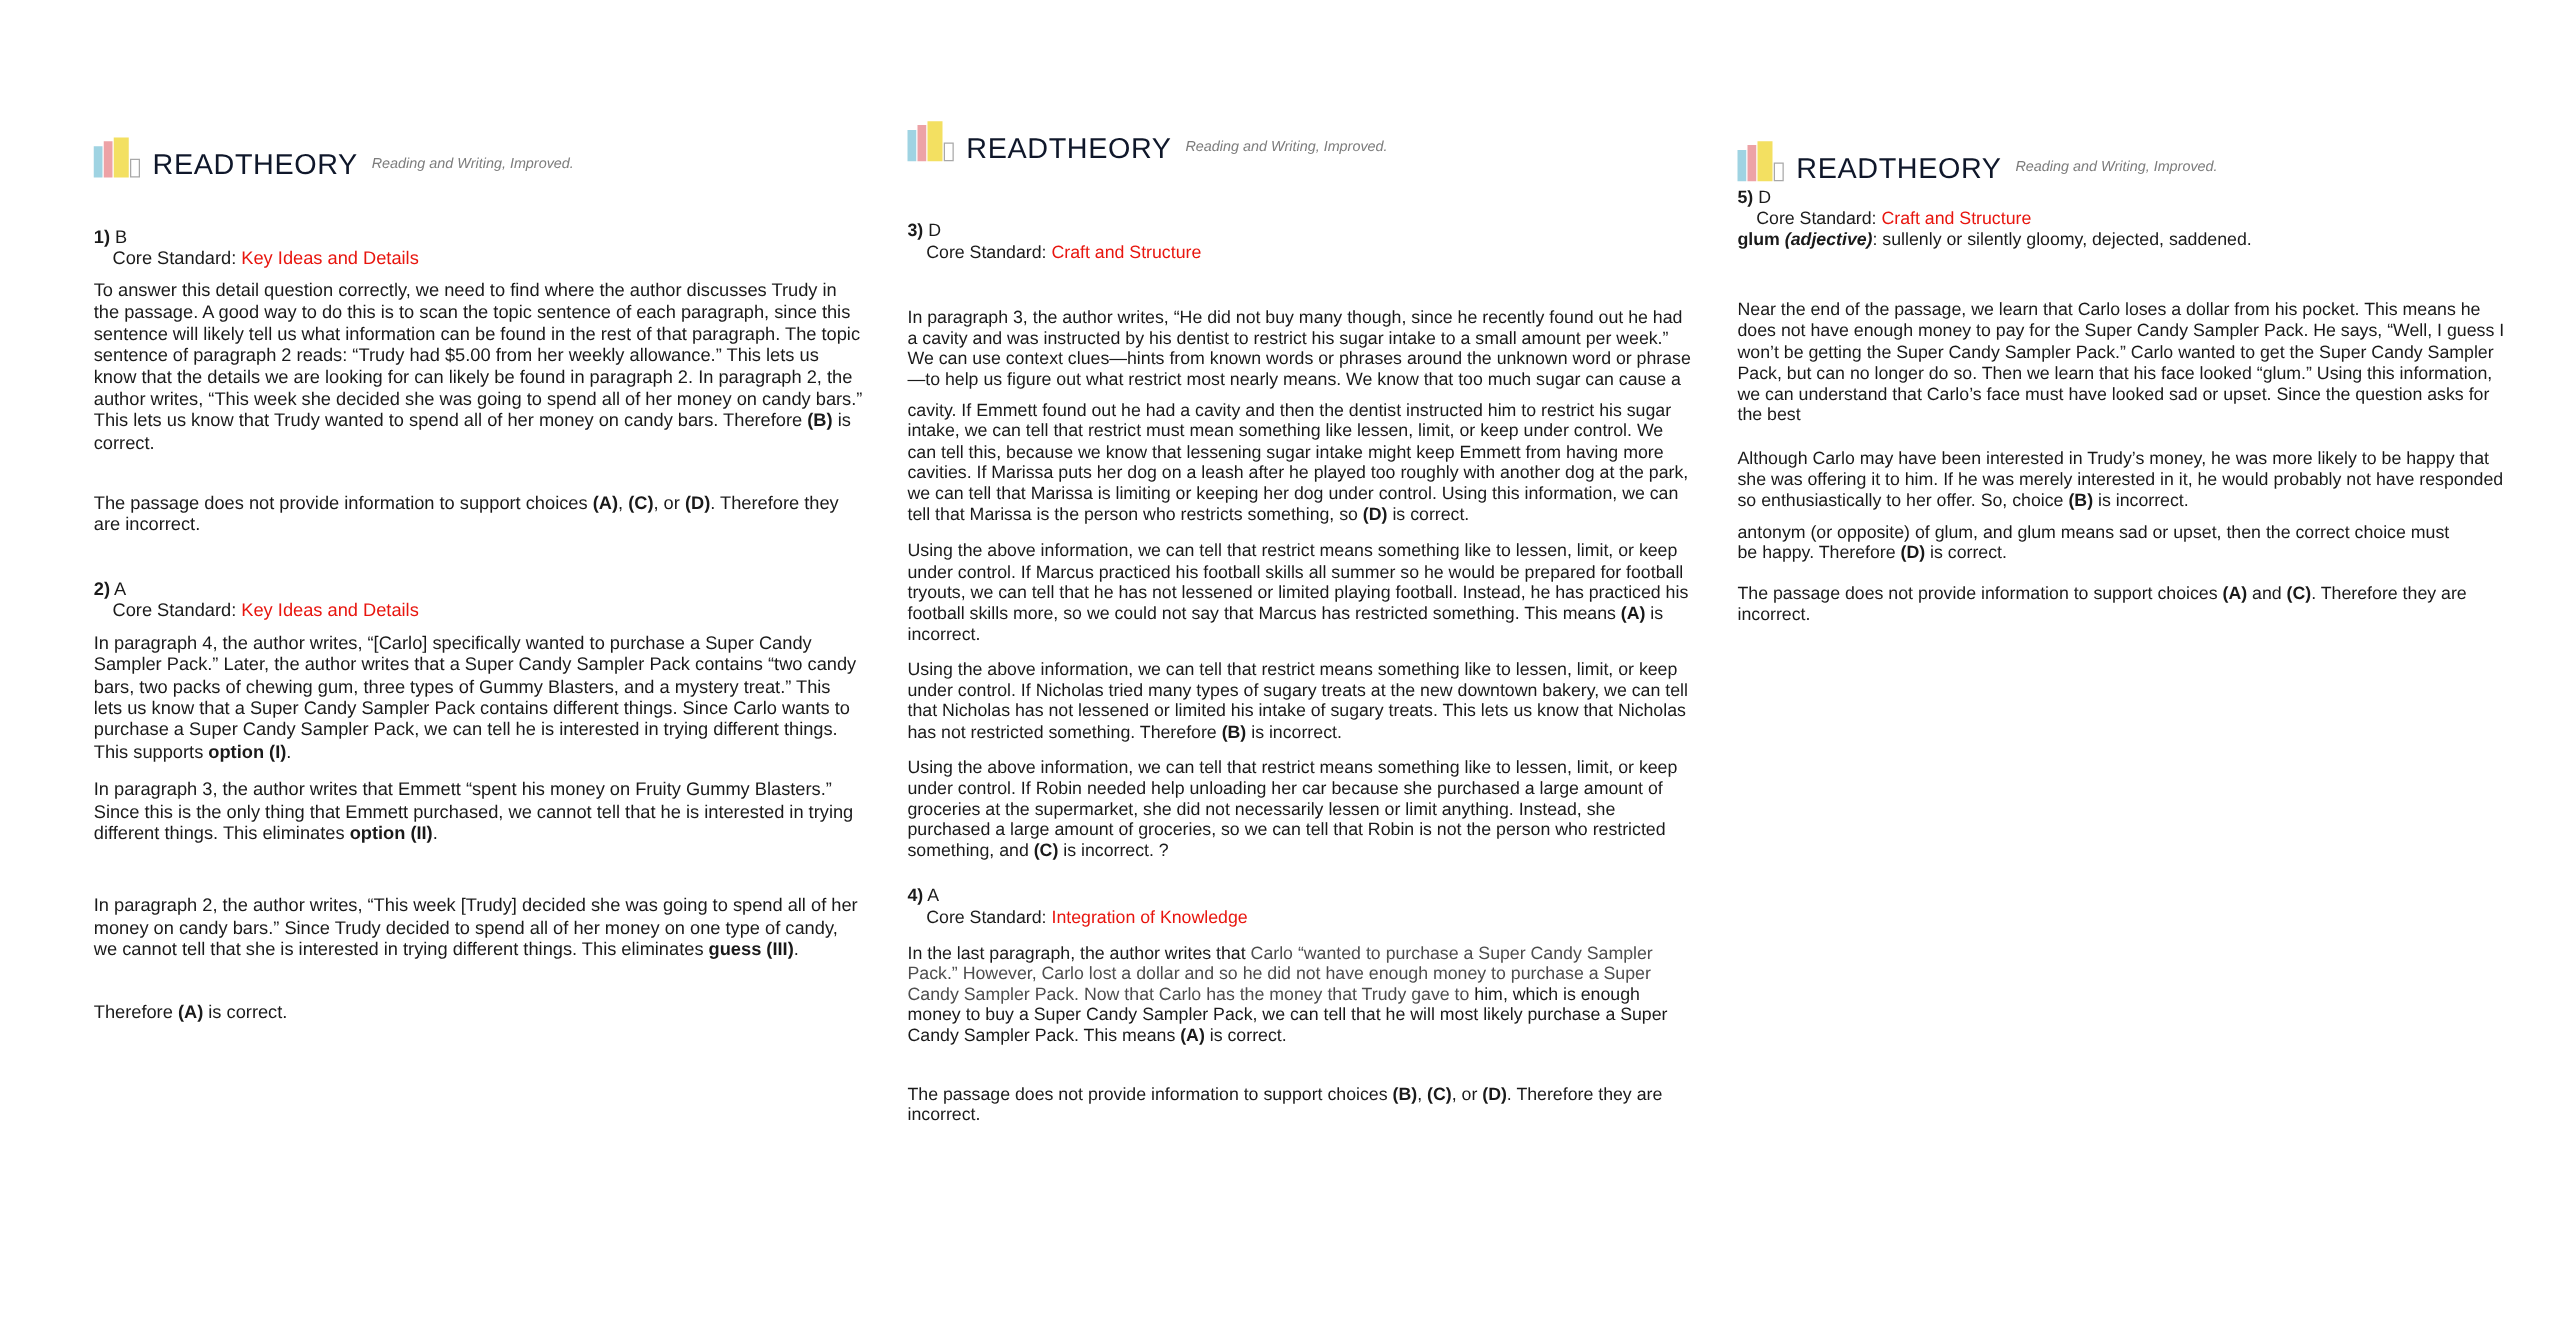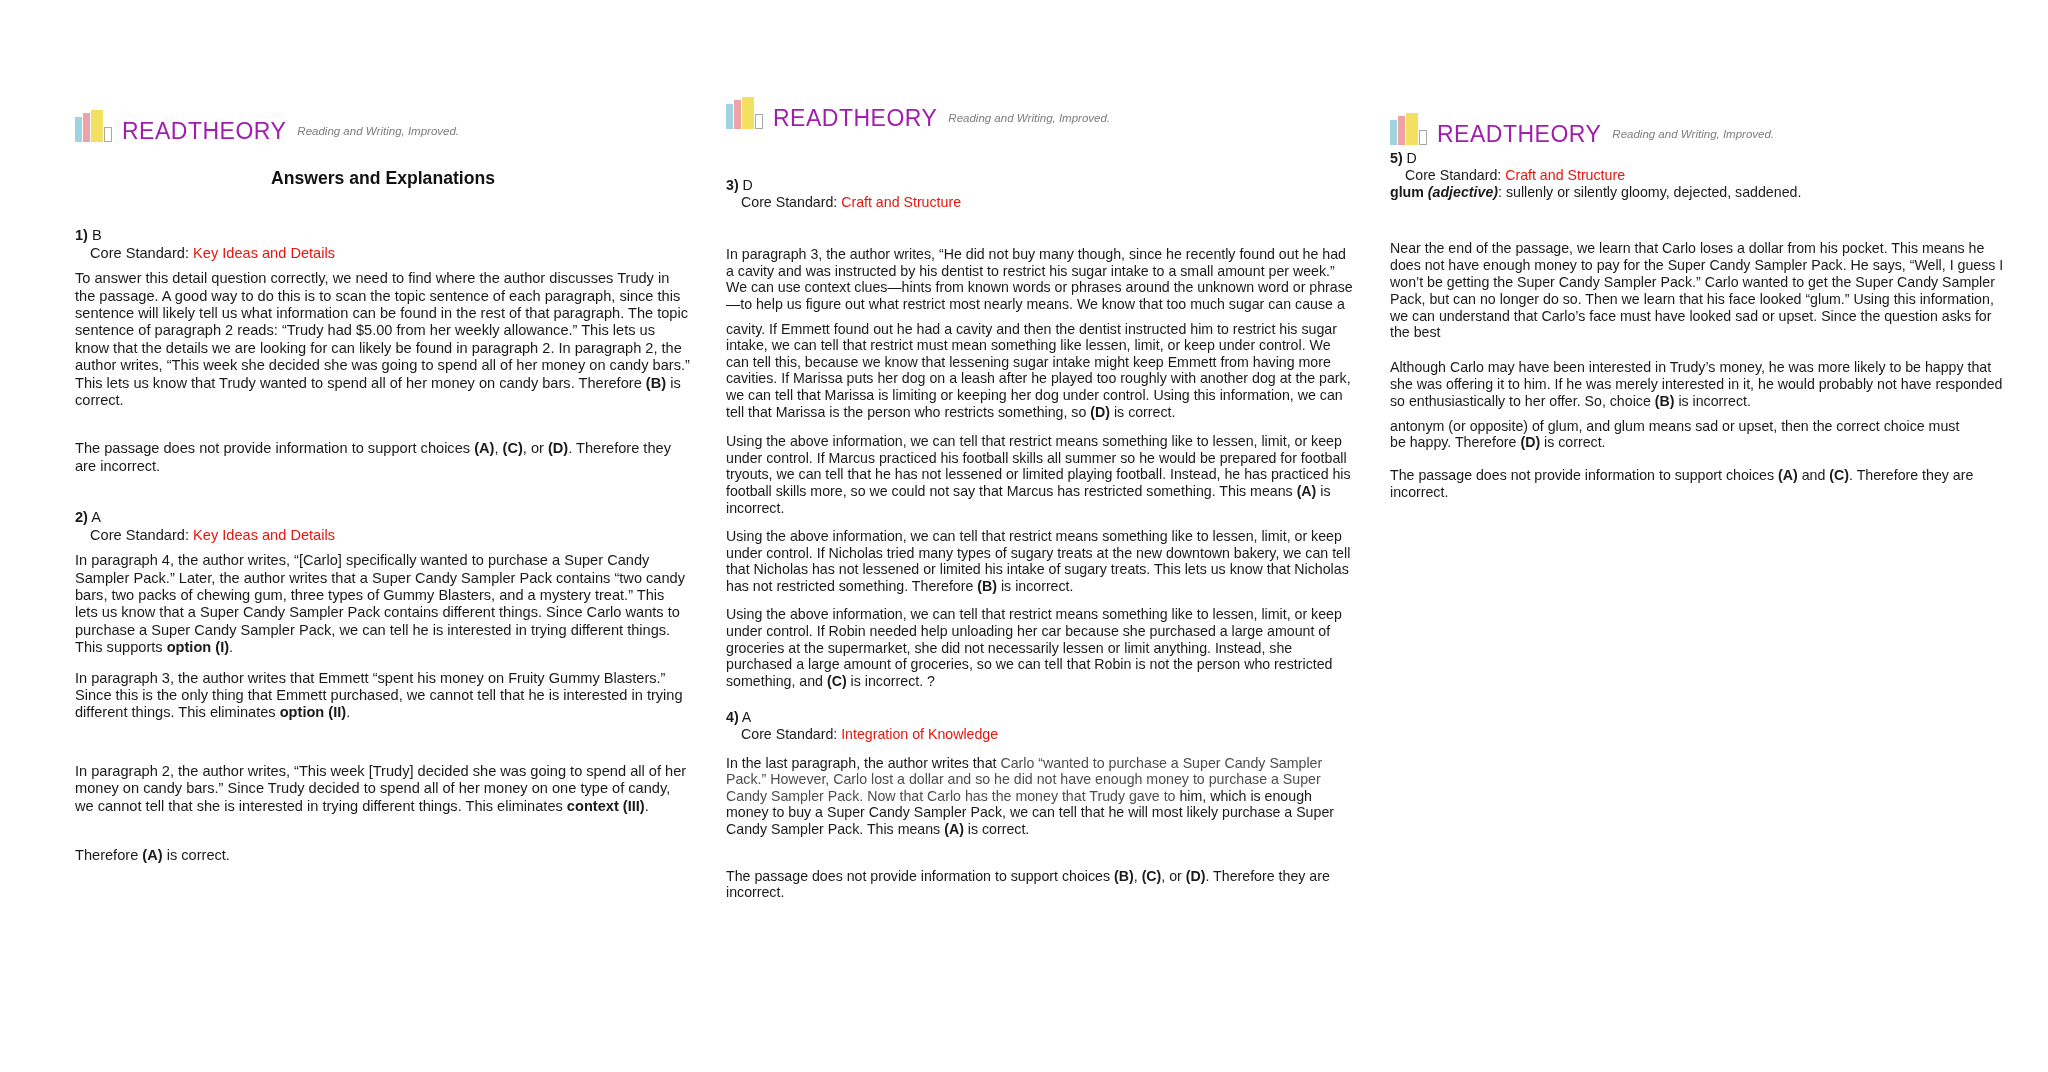--- a/index.html
+++ b/index.html
@@ -11,21 +11,21 @@
   #page3{left:1390px;top:108px;width:622px;font-size:14.2px;line-height:16.8px;}
   .para{margin:0;}
   
   .logo{display:flex;align-items:flex-end;height:37px;}
   .bars{display:inline-flex;align-items:flex-end;margin-right:9px;}
   .bars i{display:block;margin-right:1px;}
   .b1{width:7px;height:25px;background:#9fd3e2;}
   .b2{width:7px;height:29px;background:#eda2a6;}
   .b3{width:12px;height:32px;background:#f3e061;}
   .b4{width:6px;height:13px;background:#ffffff;border:1px solid #a8a8a8;}
-  .wordmark{font-size:23px;color:#a21caf;letter-spacing:.5px;line-height:1;position:relative;top:1px;}
+  .wordmark{font-size:23px;color:#0f172a;letter-spacing:.5px;line-height:1;position:relative;top:1px;}
   .tagline{font-style:italic;font-size:11.5px;color:#7c7c7c;margin-left:11px;position:relative;top:-2px;}
   .doc-title{font-size:17.6px;font-weight:bold;text-align:center;margin:28px 0 0 0;color:#111;}
   .qline .qnum{font-weight:bold;}
   .core{padding-left:15px;}
   .std{color:var(--std-red,#e8150e);}
   
   .mt5{margin-top:5px;}  .mt8{margin-top:8px;}   .mt11{} .mt12{margin-top:12px;}
   .mt13{margin-top:13px;}.mt16{margin-top:16px;} .mt17{margin-top:17px;} .mt18{margin-top:18px;}
   .mt20{margin-top:20px;}
   .mt30{margin-top:30px;}.mt31{margin-top:31px;} .mt32{margin-top:32px;} .mt34{margin-top:34px;}.mt36{margin-top:36px;} .mt40{margin-top:40px;} .mt41{margin-top:41px;}
@@ -41,21 +41,20 @@
       <span class="bars">
           <i class="b1"></i>
           <i class="b2"></i>
           <i class="b3"></i>
           <i class="b4"></i>
         </span>
       <span class="wordmark">READTHEORY</span>
       <span class="tagline">Reading and Writing, Improved.</span>
     </header>
 
-    <h1 class="doc-title">Answers and Explanations</h1>
 
     <div class="mt40">
       <div class="qline">
         <span class="qnum">1)</span>
         <span>B</span>
       </div>
       <div class="core">
         <span>Core Standard:</span>
         <span class="std">Key Ideas and Details</span>
       </div>
@@ -68,21 +67,21 @@
         <span class="qnum">2)</span>
         <span>A</span>
       </div>
       <div class="core">
         <span>Core Standard:</span>
         <span class="std">Key Ideas and Details</span>
       </div>
     </div>
     <p class="para mt8"><span>In paragraph 4, the author writes, “[Carlo] specifically wanted to purchase a Super Candy Sampler Pack.” Later, the author writes that a Super Candy Sampler Pack contains “two candy bars, two packs of chewing gum, three types of Gummy Blasters, and a mystery treat.” This lets us know that a Super Candy Sampler Pack contains different things. Since Carlo wants to purchase a Super Candy Sampler Pack, we can tell he is interested in trying different things. This supports </span><span style="font-weight: bold;">option (I)</span><span>.</span></p>
     <p class="para mt13"><span>In paragraph 3, the author writes that Emmett “spent his money on Fruity Gummy Blasters.” Since this is the only thing that Emmett purchased, we cannot tell that he is interested in trying different things. This eliminates </span><span style="font-weight: bold;">option (II)</span><span>.</span></p>
-    <p class="para mt41"><span>In paragraph 2, the author writes, “This week [Trudy] decided she was going to spend all of her money on candy bars.” Since Trudy decided to spend all of her money on one type of candy, we cannot tell that she is interested in trying different things. This eliminates </span><span style="font-weight: bold;">context (III)</span><span>.</span></p>
+    <p class="para mt41"><span>In paragraph 2, the author writes, “This week [Trudy] decided she was going to spend all of her money on candy bars.” Since Trudy decided to spend all of her money on one type of candy, we cannot tell that she is interested in trying different things. This eliminates </span><span style="font-weight: bold;">guess (III)</span><span>.</span></p>
     <p class="para mt32"><span>Therefore </span><span style="font-weight: bold;">(A)</span><span> is correct.</span></p>
   </section>
 
   <section class="page" id="page2">
     <header class="logo">
       <span class="bars">
           <i class="b1"></i>
           <i class="b2"></i>
           <i class="b3"></i>
           <i class="b4"></i>

